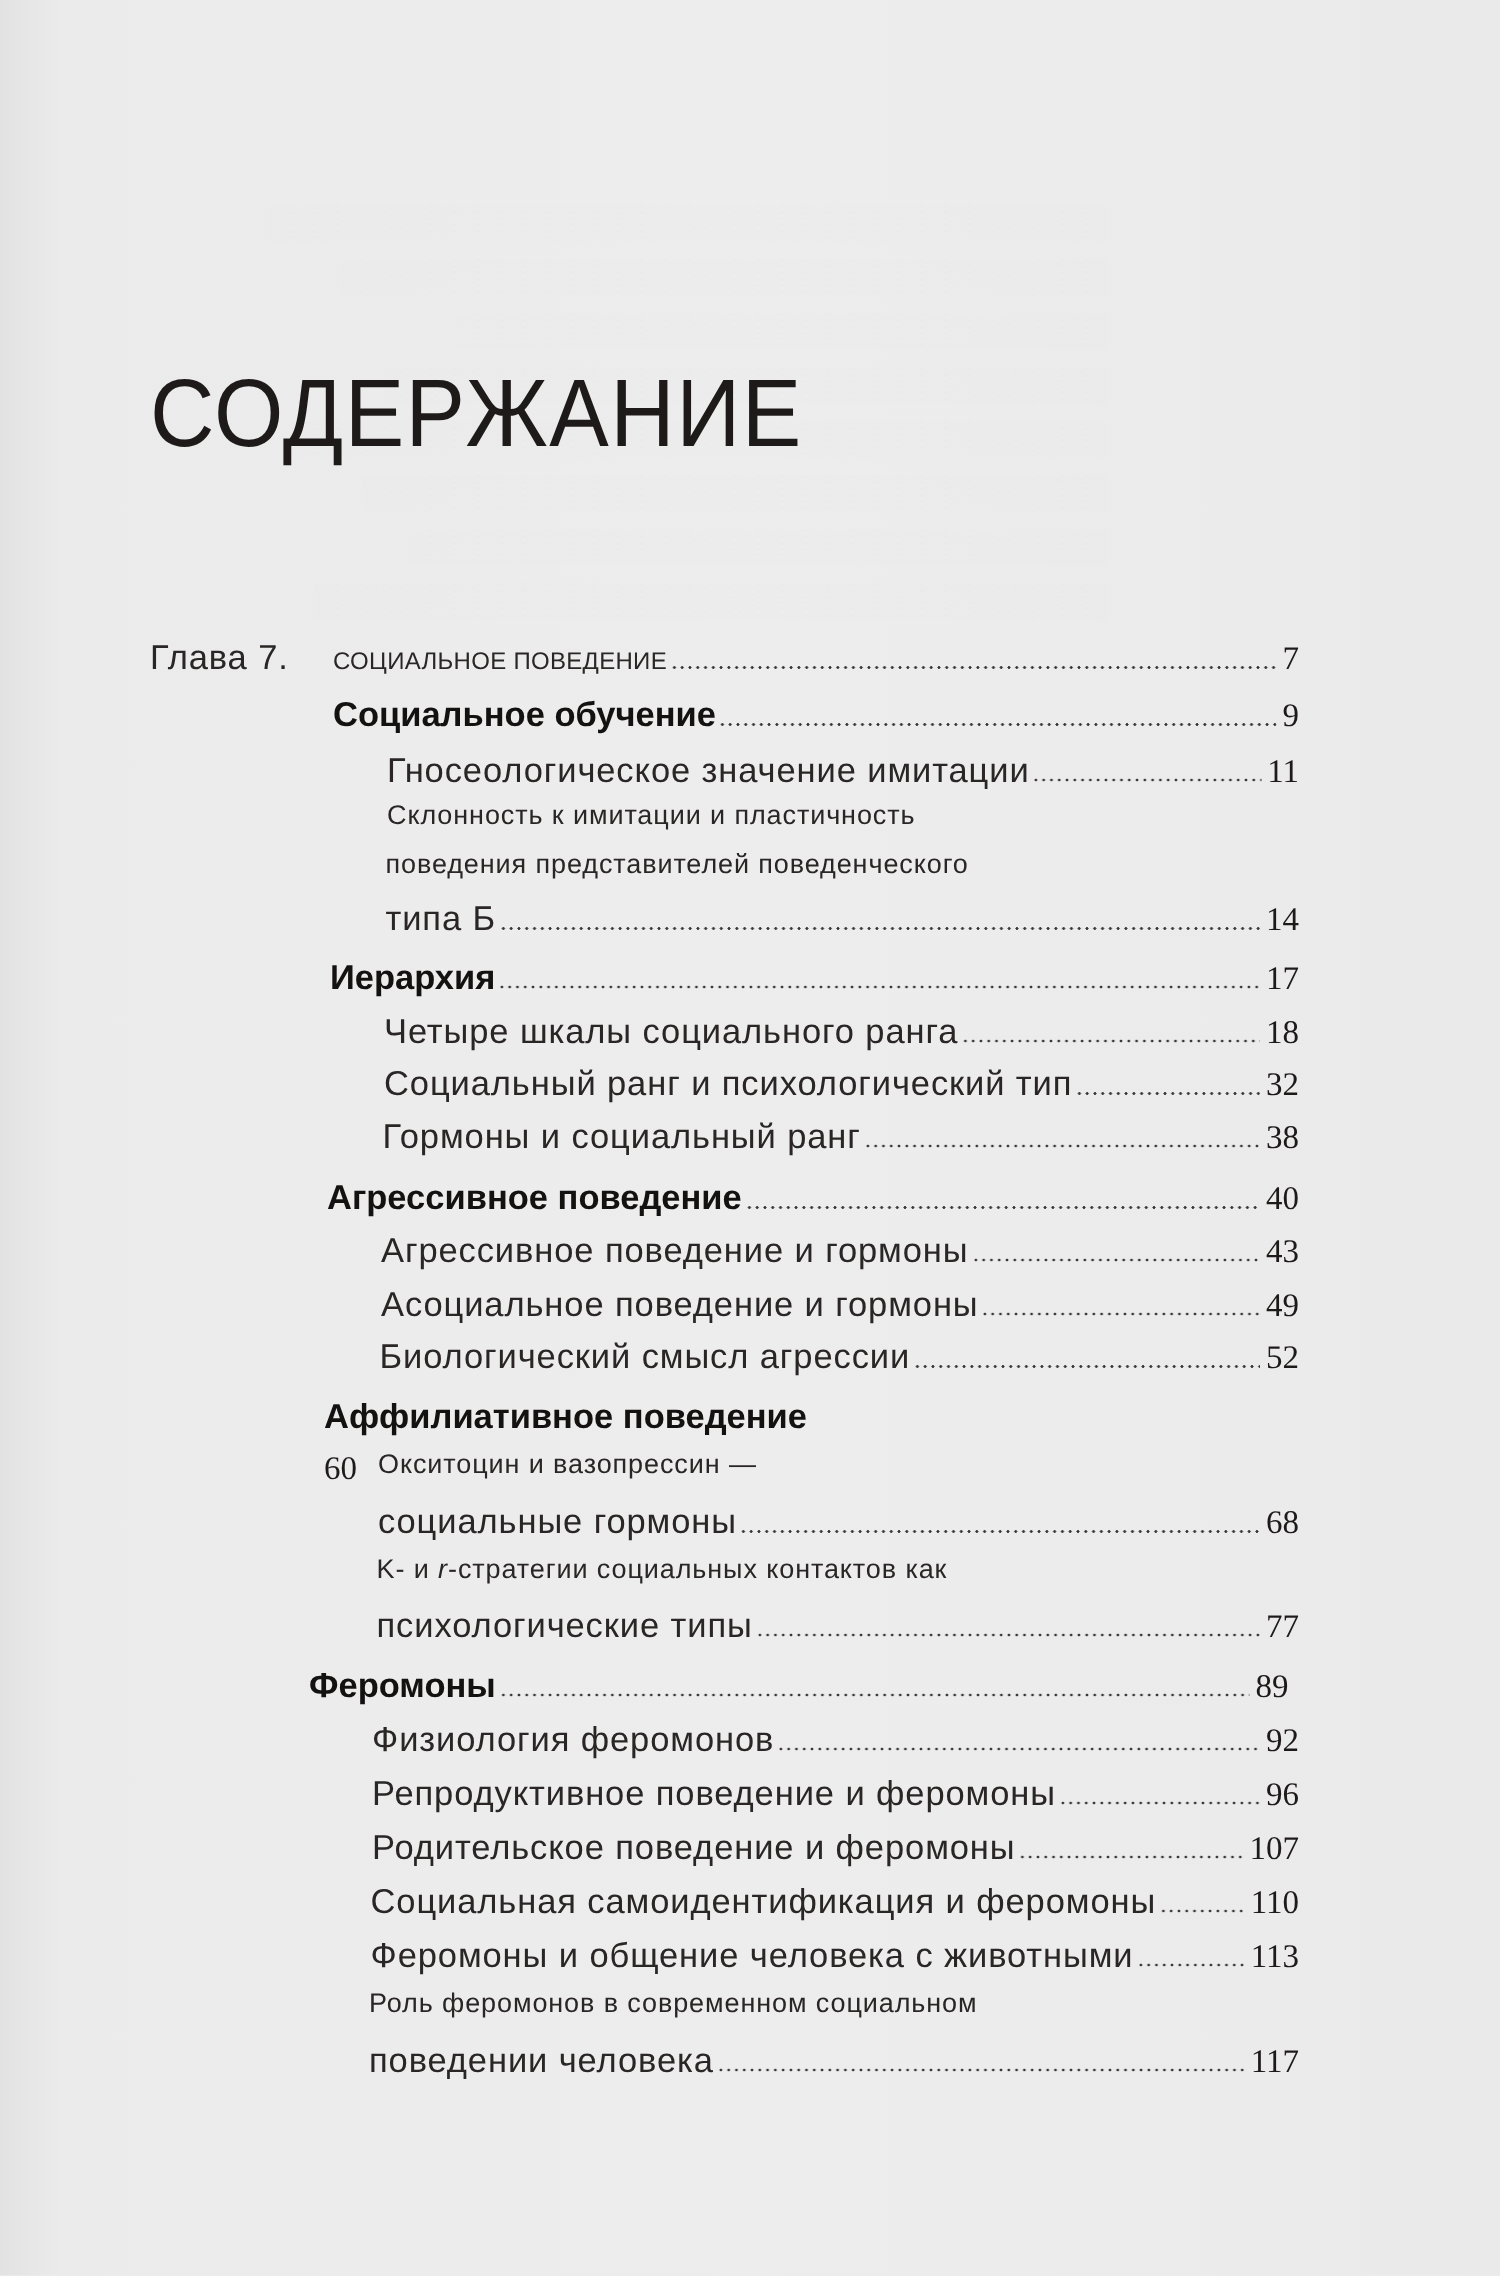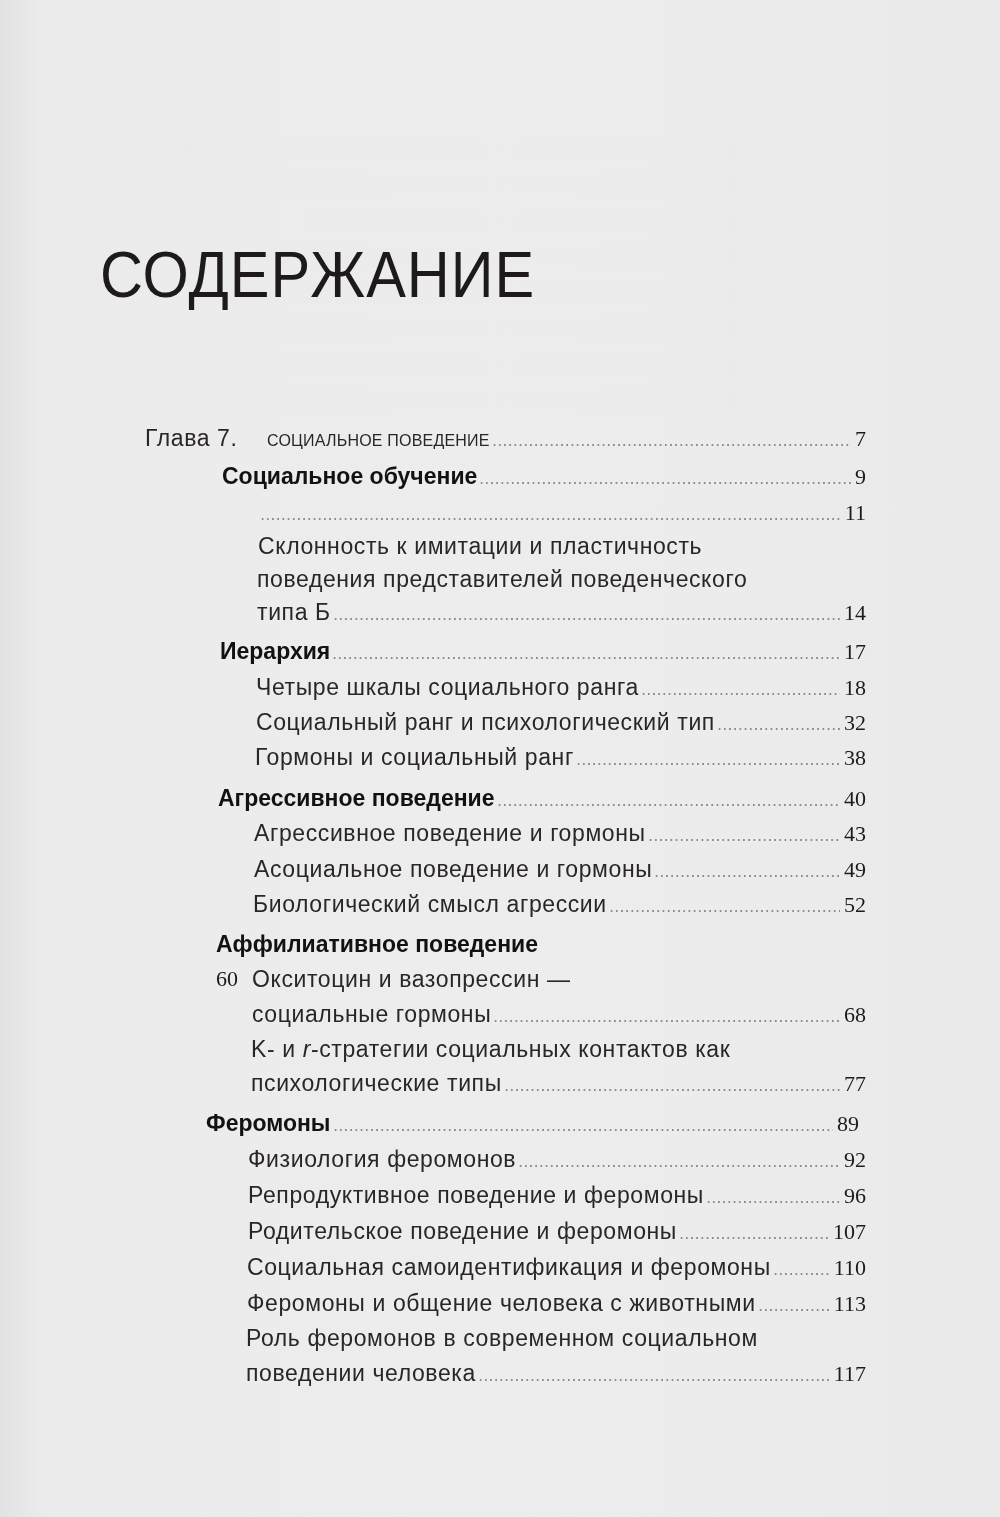--- a/index.html
+++ b/index.html
@@ -38,23 +38,23 @@
     flex: 1 1 auto; margin: 0 4px 0 2px; height: 2px; align-self: flex-end;
     margin-bottom: 6px;
     background-image: radial-gradient(circle, #3a3535 0.9px, transparent 1.1px);
     background-size: 5.2px 3px; background-repeat: repeat-x; background-position: left center;
   }
   .row .num {
     font-family: "Liberation Serif", serif; font-size: 22px; color: #1e1a1a;
     letter-spacing: 0;
   }
   .row.bold .txt { font-weight: 700; color: #141111; letter-spacing: 0; }
-  .row.chapter .label { width: 122px; display: inline-block; color: #2a2626; margin-left: 45px; }
+  .row.chapter .label { width: 122px; display: inline-block; color: #2a2626; }
   .row.chapter .txt { letter-spacing: 0.2px; }
-  .line { position: absolute; font-family: "Liberation Sans", sans-serif; font-size: 23px; color: #2a2626; white-space: nowrap; letter-spacing: 0.6px; }
+  .line { position: absolute; font-family: "Liberation Sans", sans-serif; font-size: 18px; color: #2a2626; white-space: nowrap; letter-spacing: 0.6px; }
   .ital { font-style: italic; }
 </style>
 </head>
 <body>
 
 <div class="page">
 
   <div class="bleed" aria-hidden="true">
     <div>░░░░░░░░░░░░░░░░░░░░░░░░░░░░░░░░░░░░</div>
     <div>░░░░░░░░░░░░░░░░░░░░░░░░░░░░░░░░░</div>
@@ -76,20 +76,21 @@
       <span class="dots"></span>
       <span class="num">7</span>
     </div>
 
     <div class="row bold" style="left:222px; top:463px; width:644px;">
       <span class="txt">Социальное обучение</span>
       <span class="dots"></span>
       <span class="num">9</span>
     </div>
     <div class="row" style="left:258px; top:500px; width:608px;">
+      <span class="txt">Гносеологическое значение имитации</span>
       <span class="dots"></span>
       <span class="num">11</span>
     </div>
     <div class="line" style="left:258px; top:533px;">Склонность к имитации и пластичность</div>
     <div class="line" style="left:257px; top:566px;">поведения представителей поведенческого</div>
     <div class="row" style="left:257px; top:599px; width:609px;">
       <span class="txt">типа Б</span>
       <span class="dots"></span>
       <span class="num">14</span>
     </div>

